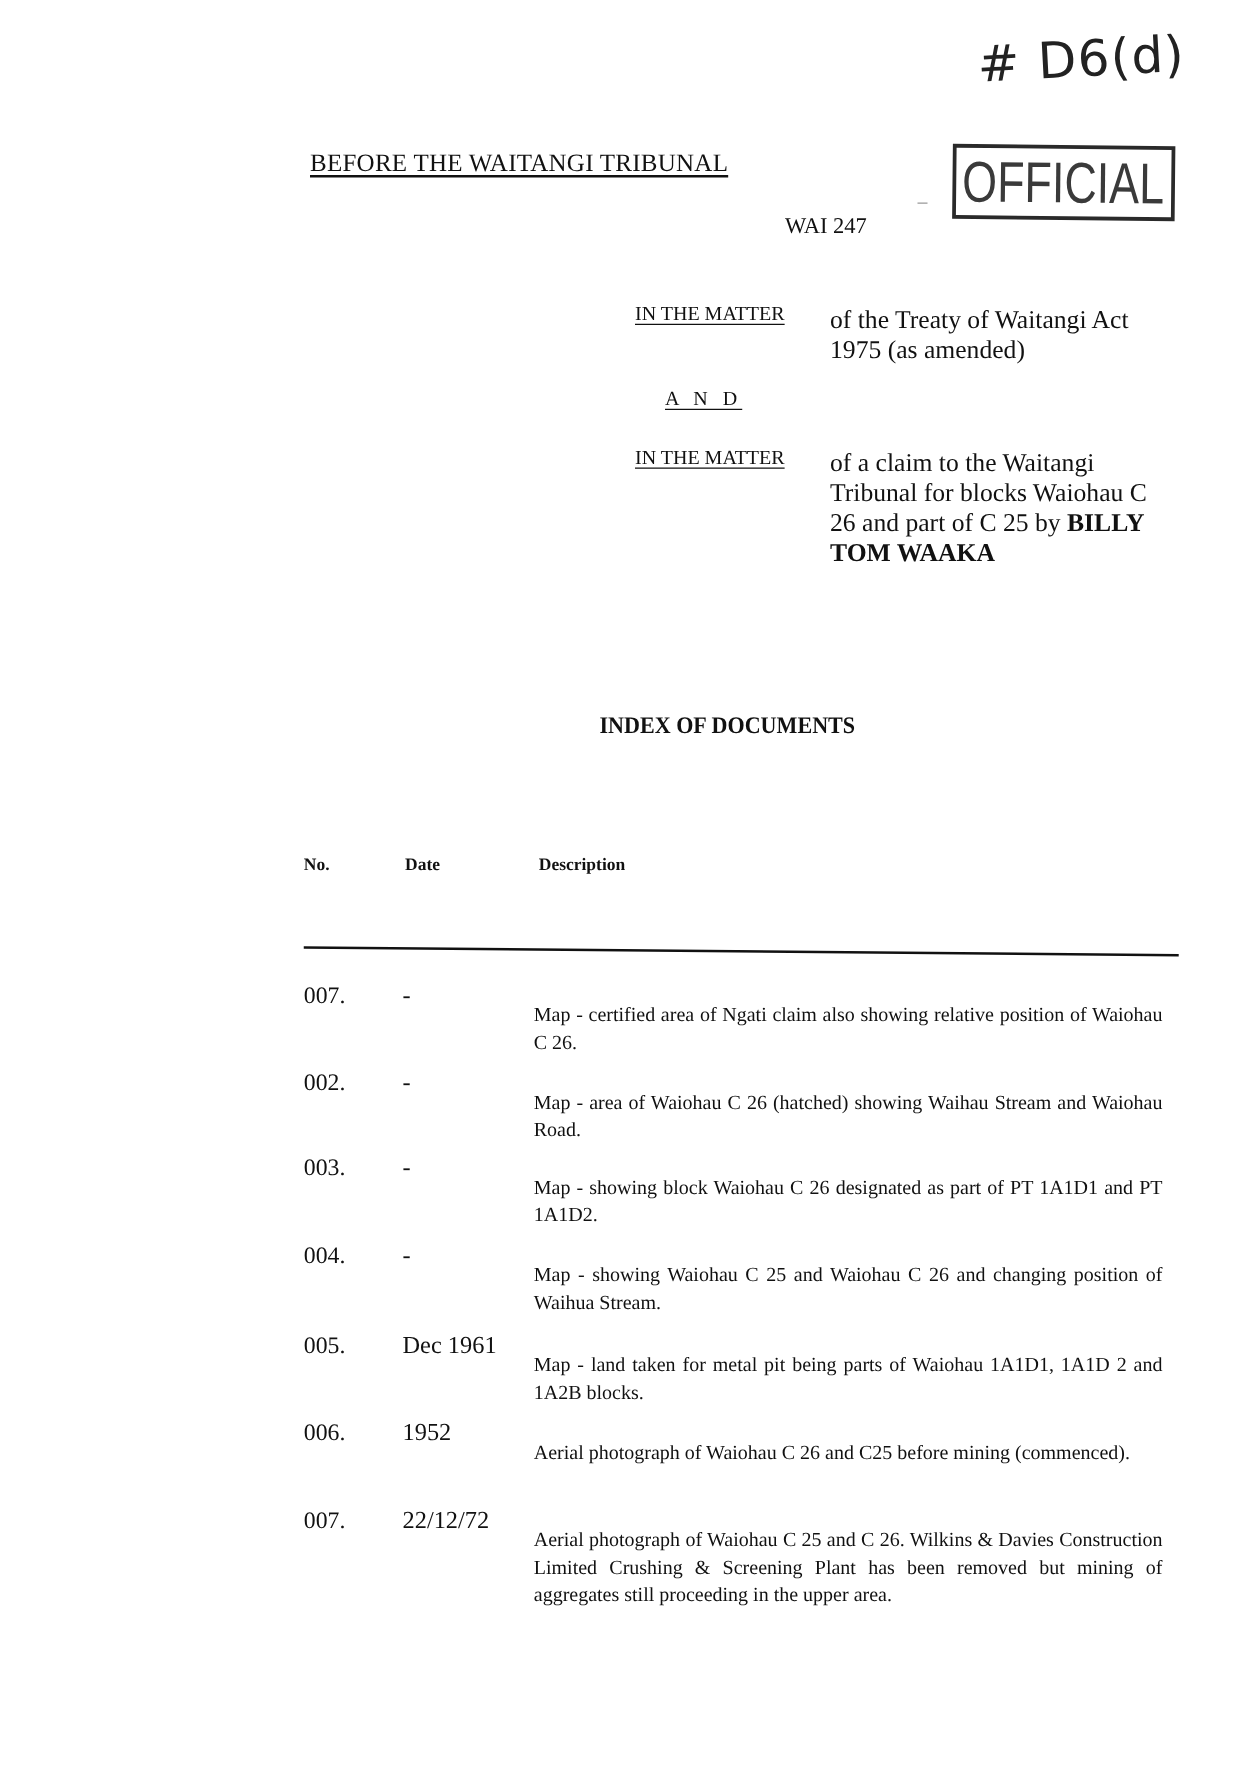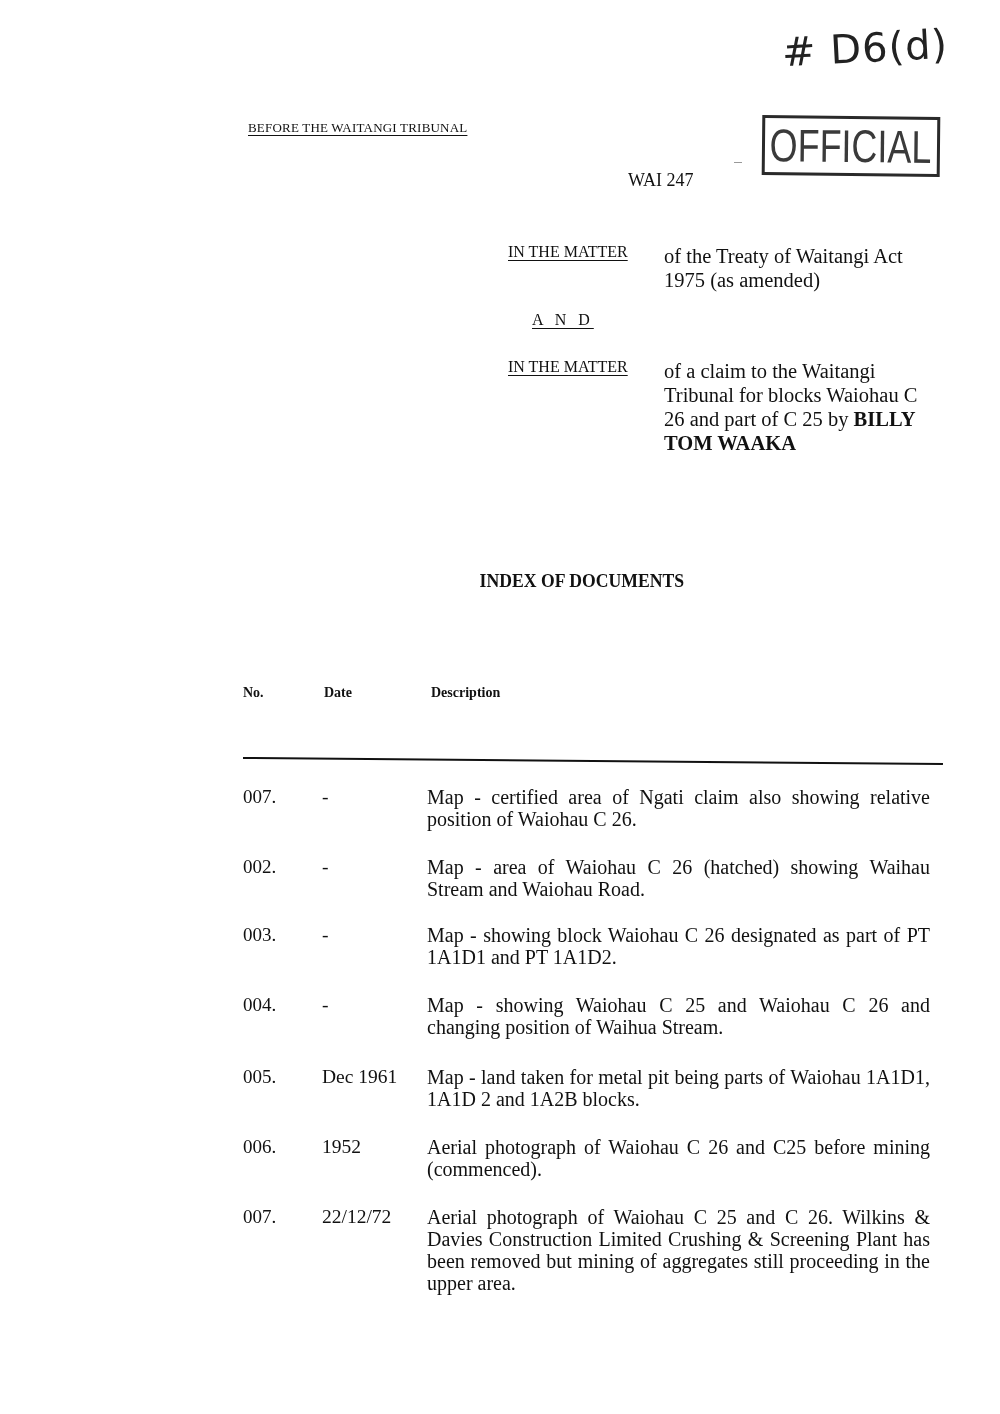--- a/index.html
+++ b/index.html
@@ -49,21 +49,21 @@
       line-height: 1;
     }
     .stamp-dash {
       left: 734px; top: 162px;
       width: 8px; height: 1px;
       background: #999;
     }
 
     .tribunal-title {
       left: 248px; top: 120px;
-      font-size: 13px;
+      font-size: 20px;
       text-decoration: underline;
       text-underline-offset: 3px;
       letter-spacing: 0.2px;
     }
     .wai-ref {
       left: 628px; top: 170px;
       font-size: 18px;
     }
 
     
@@ -121,23 +121,23 @@
     }
     .row-no {
       position: absolute; left: 0; top: 0;
       font-size: 19px;
     }
     .row-date {
       position: absolute; left: 79px; top: 0;
       font-size: 19.5px;
     }
     .row-desc {
-      position: absolute; left: 184px; top: 0;
+      position: absolute; left: 184px; top: 16px;
       width: 503px;
-      font-size: 20px;
+      font-size: 16px;
       line-height: 22px;
       text-align: justify;
     }
   </style>
 </head>
 <body>
 
 <div class="abs handwritten"># D6(d)</div>
 
 <div class="abs stamp-dash"></div>

